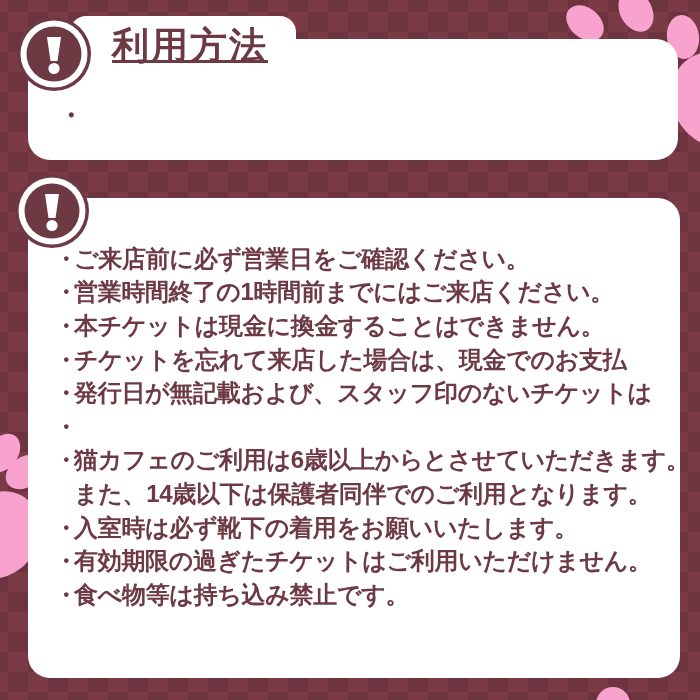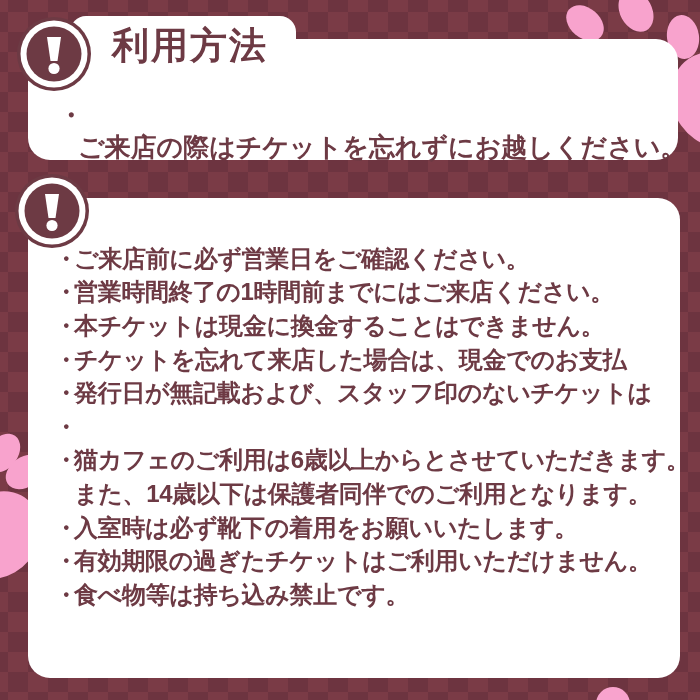--- a/index.html
+++ b/index.html
@@ -13,21 +13,21 @@
   }
   .paw-layer{position:absolute;inset:0;z-index:1;}
   .panel{
     position:absolute;background:#FFFFFF;border-radius:22px;z-index:2;
   }
   .panel-usage{left:28px;top:39px;width:650px;height:121px;}
   .panel-notes{left:28px;top:198px;width:652px;height:480px;}
   .tab{
     position:absolute;background:#FFFFFF;border-radius:16px;z-index:2;
     display:flex;align-items:center;justify-content:center;
-    color:#6D3A44;font-weight:700;font-size:37px;letter-spacing:2px;
+    color:#6D3A44;font-weight:700;font-size:37px;letter-spacing:2px;text-decoration:underline;
   }
   .tab-usage{left:70px;top:16px;width:212px;height:60px;padding-left:14px;}
   .tab-notes{left:70px;top:181px;width:212px;height:60px;padding-left:14px;}
   .badge{position:absolute;z-index:3;width:76px;height:76px;}
   .badge-usage{left:16px;top:16px;}
   .badge-notes{left:14px;top:173px;}
   .lines{position:absolute;z-index:3;color:#6D3A44;font-weight:700;}
   .lines-usage{left:58px;top:99px;width:600px;font-size:26px;}
   .lines-notes{left:54px;top:242px;width:624px;font-size:24px;letter-spacing:-0.3px;}
   .row{display:flex;align-items:center;white-space:nowrap;}
@@ -67,24 +67,20 @@
     <path d="M31 21 L45 21 L41.5 45 L34.5 45 Z" fill="#FFFFFF"></path>
     <circle cx="38" cy="52.5" r="5.6" fill="#FFFFFF"></circle>
   </svg>
 
   <div class="lines lines-usage">
 
       <div class="row">
         <span class="bullet">・</span>
       </div>
 
-      <div class="row">
-        <span class="bullet"></span>
-        <span>ご来店の際はチケットを忘れずにお越しください。</span>
-      </div>
     </div>
 
   <div class="panel panel-notes"></div>
 
   <svg class="badge badge-notes" viewBox="0 0 76 76">
     <circle cx="38" cy="38" r="37" fill="#6D3A44"></circle>
     <circle cx="38" cy="38" r="33.5" fill="#FFFFFF"></circle>
     <circle cx="38" cy="38" r="27.5" fill="#6D3A44"></circle>
     <path d="M31 21 L45 21 L41.5 45 L34.5 45 Z" fill="#FFFFFF"></path>
     <circle cx="38" cy="52.5" r="5.6" fill="#FFFFFF"></circle>

